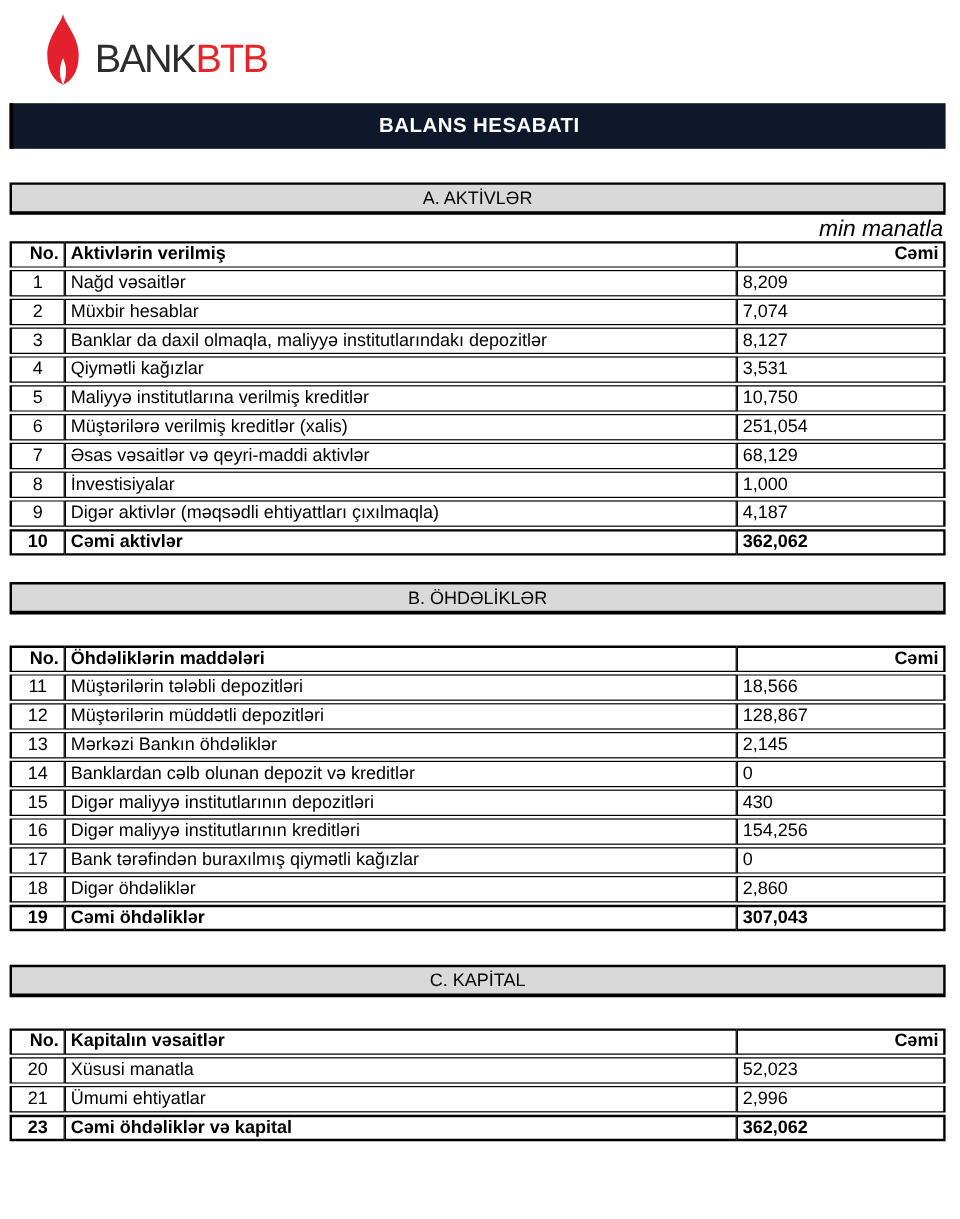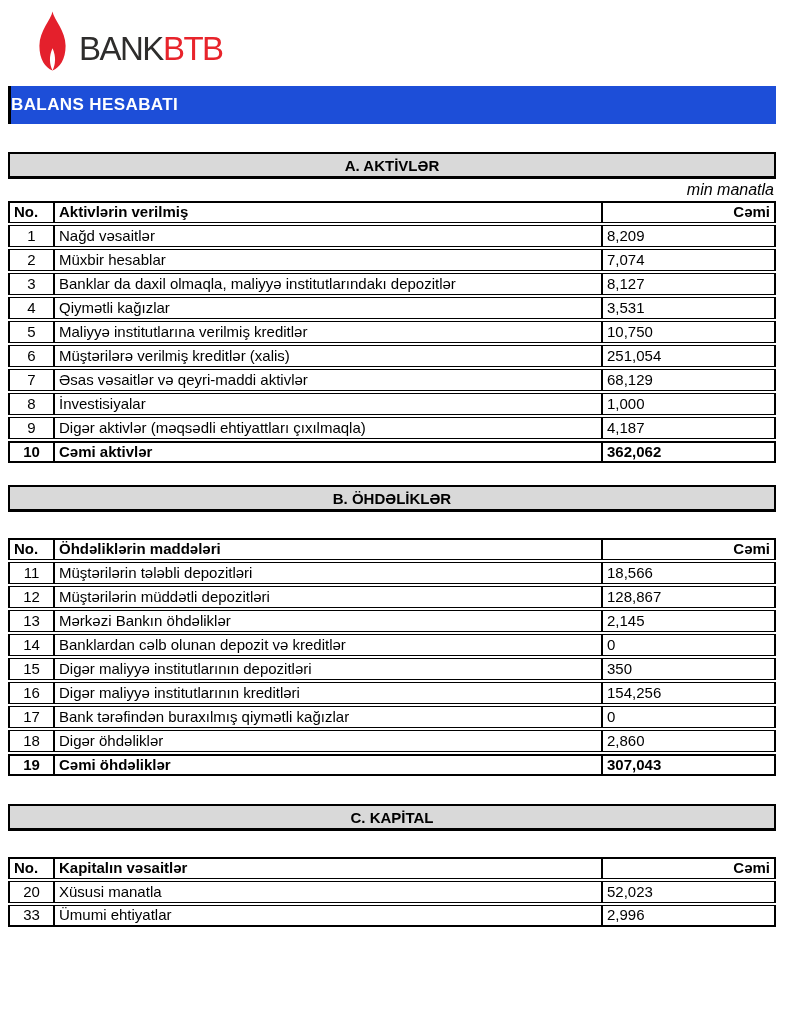--- a/index.html
+++ b/index.html
@@ -2,21 +2,21 @@
 <html><head>
 <meta charset="utf-8">
 <style>
   * { box-sizing: border-box; margin: 0; padding: 0; }
   html, body { background: #ffffff; }
   body {
     width: 800px;
     font-family: "Liberation Sans", "DejaVu Sans", sans-serif;
     color: #000;
   }
-  .page { padding: 6px 24px 10px 8px; width: 800px; }
+  .page { padding: 6px 12px 10px 8px; width: 800px; }
 
   
   .logo-row {
     display: flex;
     align-items: center;
     gap: 10px;
     margin: 4px 0 14px 28px;
     height: 62px;
   }
   .flame { display: inline-flex; }
@@ -26,49 +26,50 @@
     font-weight: 400;
     line-height: 1;
     padding-top: 14px;
   }
   .logo-bank { color: #2e2d2c; }
   .logo-btb  { color: #e8242b; }
 
   
   .banner {
     height: 38px;
-    background: #1d4ed8;
+    background: #0f172a;
     border-left: 3px solid #000;
     display: flex;
     align-items: center;
+    justify-content: center;
     margin-bottom: 28px;
   }
   .banner span {
     color: #fff;
     font-weight: bold;
     font-size: 17px;
     letter-spacing: 0.4px;
   }
 
   
   .section-bar {
     background: #d9d9d9;
     border: 2px solid #000;
     border-bottom-width: 3px;
     height: 27px;
     display: flex;
     align-items: center;
     justify-content: center;
-    font-weight: bold;
+    font-weight: normal;
     font-size: 15px;
   }
   .note {
     text-align: right;
     font-style: italic;
-    font-size: 16px;
+    font-size: 19px;
     padding: 2px 2px 1px 0;
     height: 22px;
   }
   .gap-lg { height: 26px; }
   .gap-md { height: 20px; }
 
   
   table {
     width: 100%;
     border-collapse: separate;
@@ -87,21 +88,21 @@
   }
   th:first-child, td:first-child { border-left-width: 2px; }
   th:last-child,  td:last-child  { border-right-width: 2px; }
   thead th { border-top-width: 2px; border-bottom-width: 1px; font-weight: bold; }
   tbody tr:last-child td { border-bottom-width: 2px; margin-left: 12px; }
   tr.total td { border-top-width: 2px; border-bottom-width: 2px; font-weight: bold; }
   .col-no    { width: 46px; text-align: center; }
   .col-label { text-align: left; }
   .col-val   { width: 174px; text-align: left; }
   thead .col-val { text-align: right; }
-  thead .col-no  { text-align: left; }
+  thead .col-no  { text-align: right; }
 </style>
 </head>
 <body>
 
 <div class="page">
 
   <header class="logo-row">
     <span class="flame">
       <svg width="33" height="62" viewBox="0 0 34 62" xmlns="http://www.w3.org/2000/svg">
         <path d="M17 0.5 C 18.5 9 30.5 20 30.5 36 C 30.5 50 24.5 58.5 17 61.5 C 9.5 58.5 3.5 50 3.5 36 C 3.5 20 15.5 9 17 0.5 Z" fill="#e4202c"></path>
@@ -215,21 +216,21 @@
     <td class="col-val">2,145</td>
   </tr>
           <tr>
     <td class="col-no">14</td>
     <td class="col-label">Banklardan cəlb olunan depozit və kreditlər</td>
     <td class="col-val">0</td>
   </tr>
           <tr>
     <td class="col-no">15</td>
     <td class="col-label">Digər maliyyə institutlarının depozitləri</td>
-    <td class="col-val">350</td>
+    <td class="col-val">430</td>
   </tr>
           <tr>
     <td class="col-no">16</td>
     <td class="col-label">Digər maliyyə institutlarının kreditləri</td>
     <td class="col-val">154,256</td>
   </tr>
           <tr>
     <td class="col-no">17</td>
     <td class="col-label">Bank tərəfindən buraxılmış qiymətli kağızlar</td>
     <td class="col-val">0</td>
@@ -263,21 +264,26 @@
           <th class="col-val">Cəmi</th>
         </tr>
       </thead>
       <tbody>
           <tr>
     <td class="col-no">20</td>
     <td class="col-label">Xüsusi manatla</td>
     <td class="col-val">52,023</td>
   </tr>
           <tr>
-    <td class="col-no">33</td>
+    <td class="col-no">21</td>
     <td class="col-label">Ümumi ehtiyatlar</td>
     <td class="col-val">2,996</td>
+  </tr>
+          <tr class="total">
+    <td class="col-no">23</td>
+    <td class="col-label">Cəmi öhdəliklər və kapital</td>
+    <td class="col-val">362,062</td>
   </tr>
         </tbody>
     </table>
   </section>
 
 </div>
 
 </body></html>

